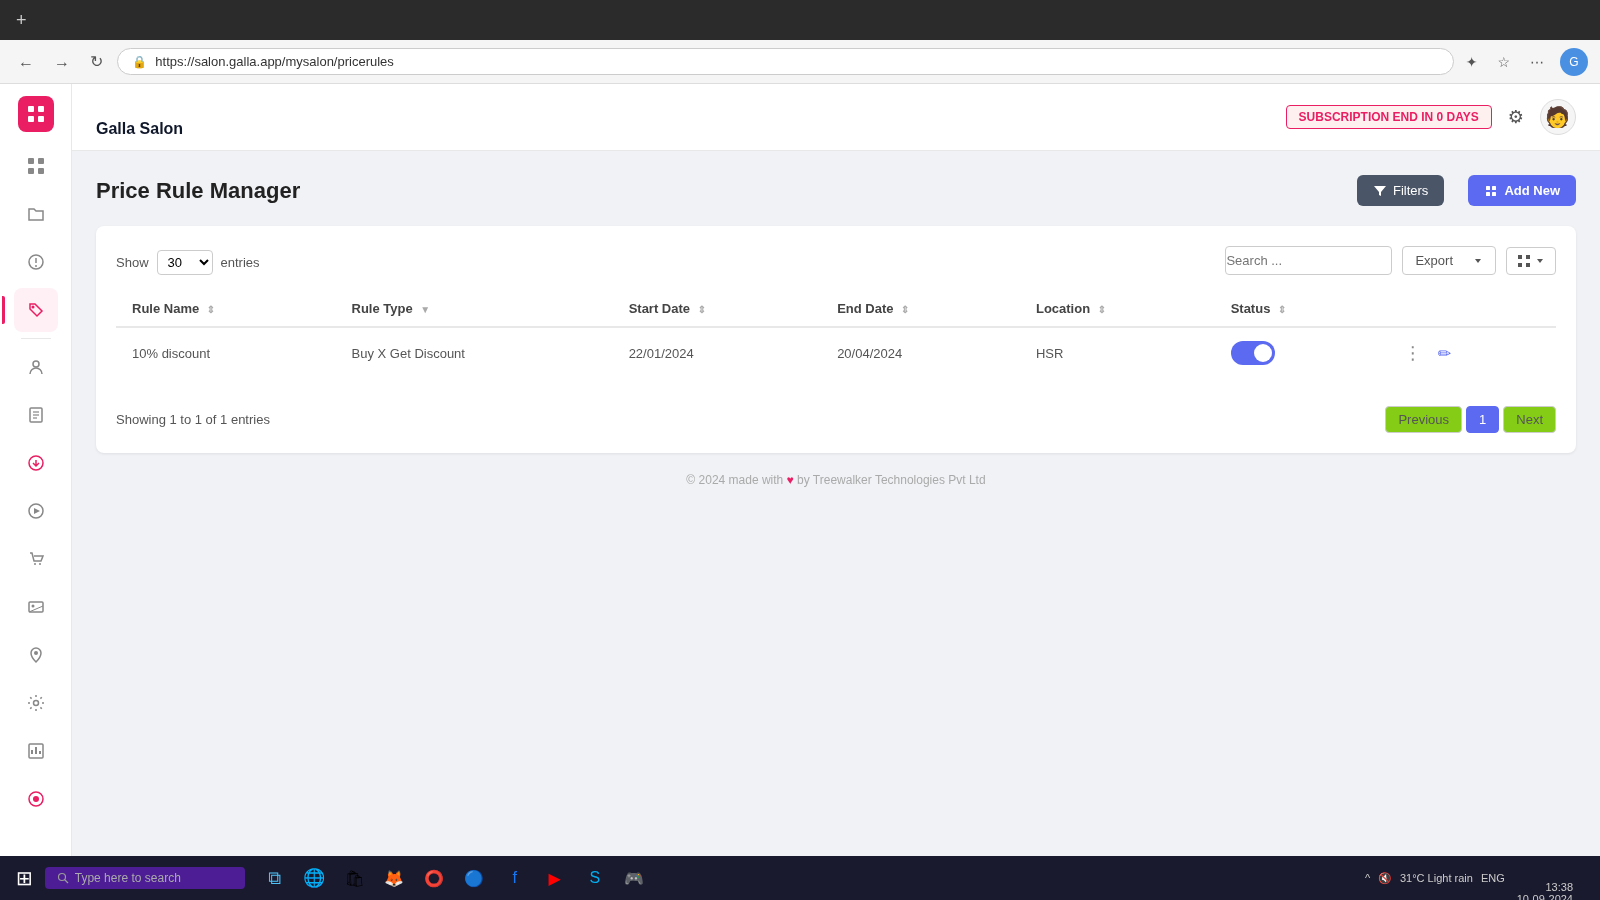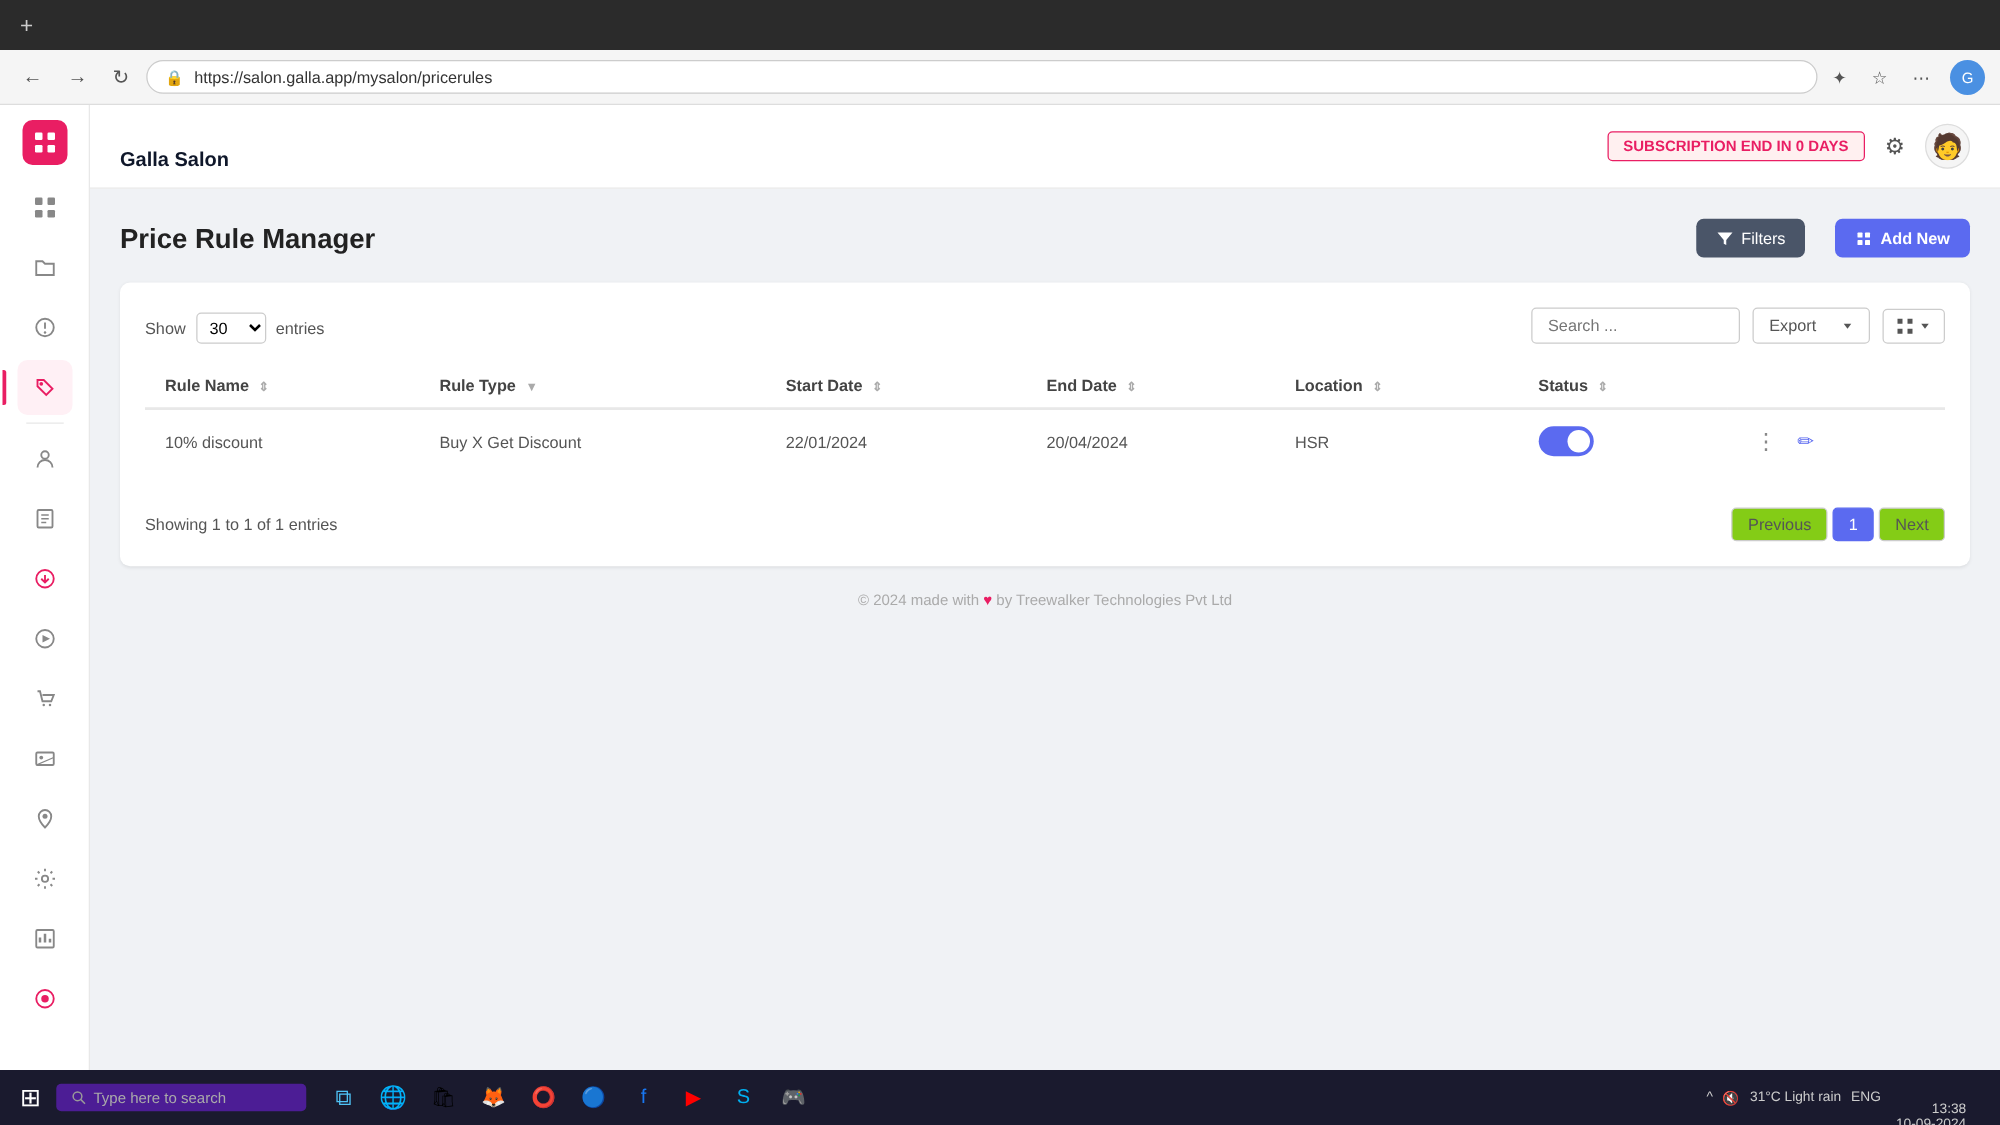--- a/index.html
+++ b/index.html
@@ -48,21 +48,21 @@
     .header-actions { display: flex; gap: 24px; align-items: center; }
     .btn-filters { background: #4a5568; color: #fff; border: none; padding: 8px 16px; border-radius: 6px; cursor: pointer; font-size: 13px; display: flex; align-items: center; gap: 6px; }
     .btn-add-new { background: #5b6af0; color: #fff; border: none; padding: 8px 16px; border-radius: 6px; cursor: pointer; font-size: 13px; display: flex; align-items: center; gap: 6px; font-weight: 600; }
 
     
     .table-card { background: #fff; border-radius: 8px; padding: 20px; box-shadow: 0 1px 3px rgba(0,0,0,0.08); }
     .table-controls { display: flex; align-items: flex-end; justify-content: space-between; margin-bottom: 16px; }
     .show-entries { display: flex; align-items: center; gap: 8px; color: #555; font-size: 13px; }
     .entries-select { border: 1px solid #ccc; border-radius: 4px; padding: 3px 6px; font-size: 13px; background: #fff; }
     .table-right-controls { display: flex; align-items: center; gap: 10px; }
-    .search-box { border: 1px solid #ccc; border-radius: 4px; padding: 6px 12px; font-size: 13px; width: 167px; outline: none; }
+    .search-box { border: 1px solid #ccc; border-radius: 4px; padding: 6px 0; font-size: 13px; width: 167px; outline: none; }
     .btn-export { background: #fff; border: 1px solid #ccc; border-radius: 4px; padding: 6px 12px; font-size: 13px; cursor: pointer; display: flex; align-items: center; gap: 20px; color: #555; }
     .btn-grid { background: #fff; border: 1px solid #ccc; border-radius: 4px; padding: 6px 10px; font-size: 13px; cursor: pointer; display: flex; align-items: center; gap: 4px; color: #555; }
 
     
     .data-table { width: 100%; border-collapse: collapse; }
     .data-table th { text-align: left; padding: 10px 16px; font-size: 13px; font-weight: 600; color: #444; border-bottom: 2px solid #e8e8e8; white-space: nowrap; }
     .data-table td { padding: 12px 16px; font-size: 13px; color: #555; border-bottom: 1px solid #f0f0f0; }
     .data-table tr:last-child td { border-bottom: none; }
     .sort-icon { color: #aaa; font-size: 10px; margin-left: 4px; }
     .filter-icon { color: #aaa; font-size: 10px; margin-left: 4px; }

